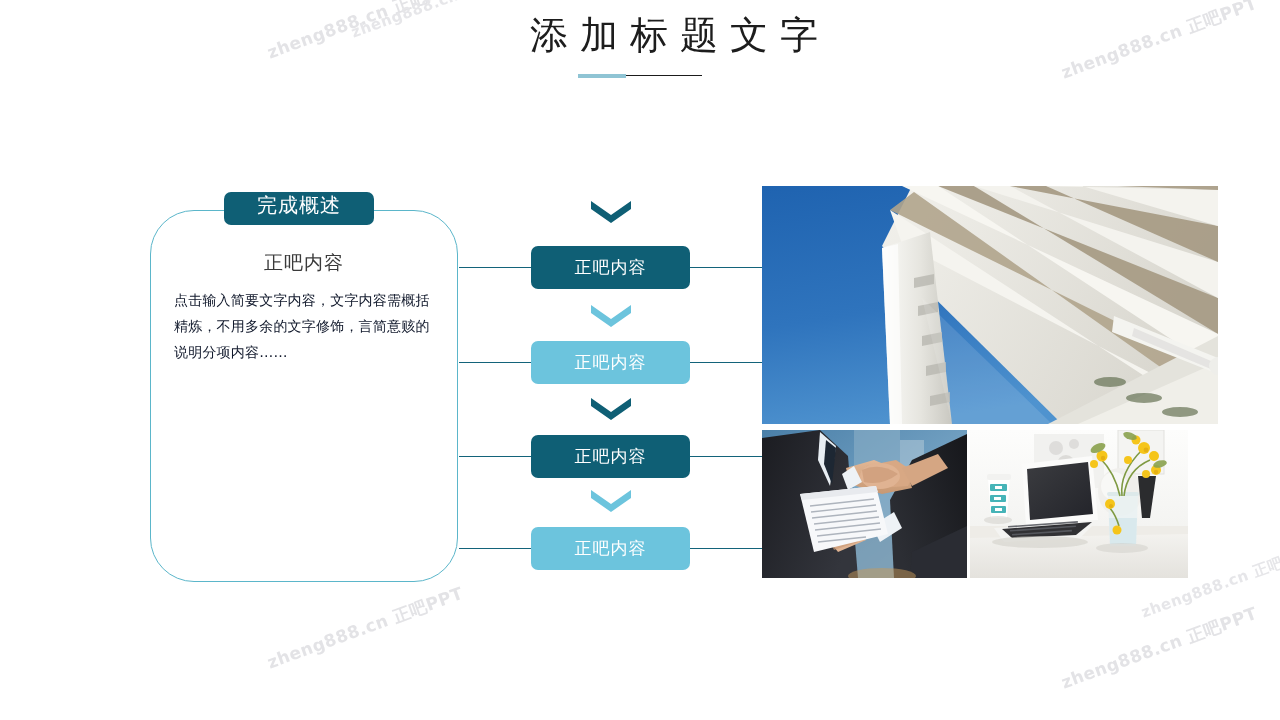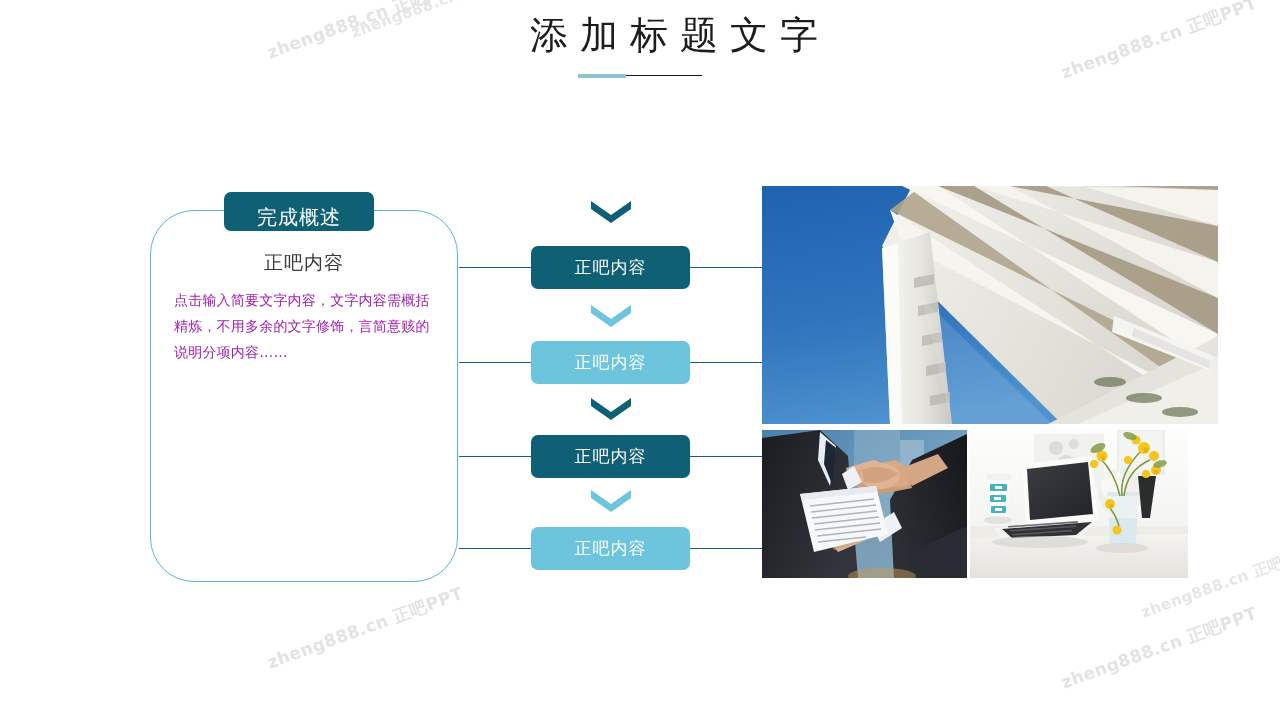--- a/index.html
+++ b/index.html
@@ -68,49 +68,49 @@
     left: 150px; top: 210px;
     width: 308px; height: 372px;
     border: 1.6px solid #5bb6ca;
     border-radius: 44px;
     box-sizing: border-box;
     background: transparent;
   }
   #panel-badge {
     position: absolute;
     left: 224px; top: 192px;
-    width: 150px; height: 39px;
+    width: 150px; height: 33px;
     background: #0f5f75;
     border-radius: 7px;
     color: #ffffff;
     font-family: "DejaVu Sans", sans-serif;
     font-size: 20px;
     display: flex;
-    align-items: flex-end;
+    align-items: flex-start;
     justify-content: center;
     letter-spacing: 1px;
   }
   #panel-heading {
     position: absolute;
     left: 150px; top: 250px;
     width: 308px;
     text-align: center;
     font-family: "DejaVu Sans", sans-serif;
     font-size: 19px;
     color: #3a3a3a;
     letter-spacing: 1px;
   }
   #panel-body {
     position: absolute;
     left: 174px; top: 287px;
     width: 262px;
     font-family: "DejaVu Sans", sans-serif;
     font-size: 14px;
     line-height: 26px;
-    color: #a21caf;
+    color: #0f172a;
     letter-spacing: 0.2px;
   }
 
   
   .flow-box {
     position: absolute;
     left: 531px;
     width: 159px; height: 43px;
     border-radius: 7px;
     display: flex;

